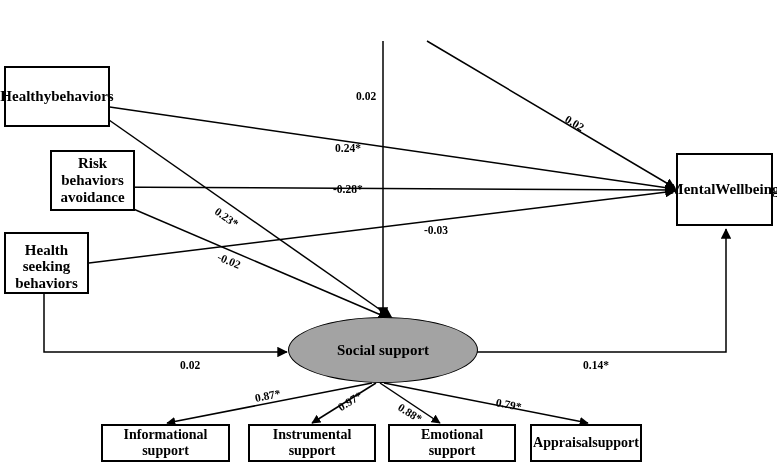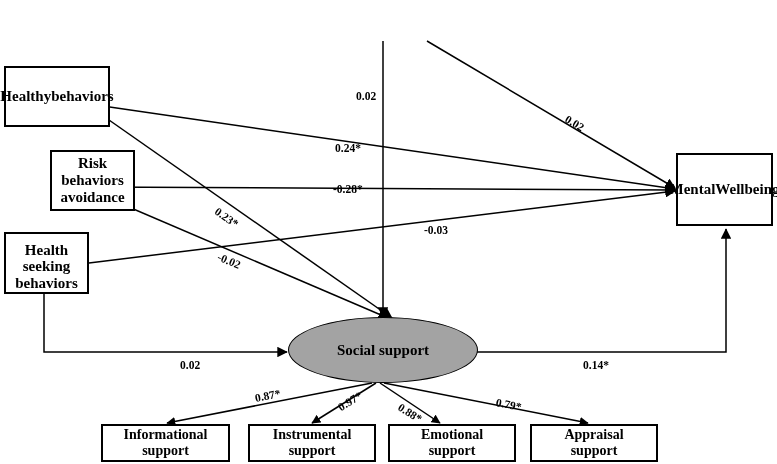--- a/index.html
+++ b/index.html
@@ -128,21 +128,21 @@
   <div class="node-box" style="left:248px;top:424px;width:128px;height:38px;flex-direction:column;font-size:14px;">
     <span>Instrumental</span>
     <span>support</span>
   </div>
 
   <div class="node-box" style="left:388px;top:424px;width:128px;height:38px;flex-direction:column;font-size:14px;">
     <span>Emotional</span>
     <span>support</span>
   </div>
 
-  <div class="node-box" style="left:530px;top:424px;width:128px;height:38px;flex-direction:column;font-size:14px;text-align:right;">
+  <div class="node-box" style="left:530px;top:424px;width:112px;height:38px;flex-direction:row;font-size:14px;text-align:right;">
     <span>Appraisal</span>
     <span>support</span>
   </div>
 
   <span class="edge-label" style="left:356px;top:90px;">0.02</span>
 
   <span class="edge-label lbl-rot" style="left:566px;top:112px;transform:rotate(30.5deg);">0.02</span>
 
   <span class="edge-label" style="left:335px;top:142px;">0.24*</span>
 

